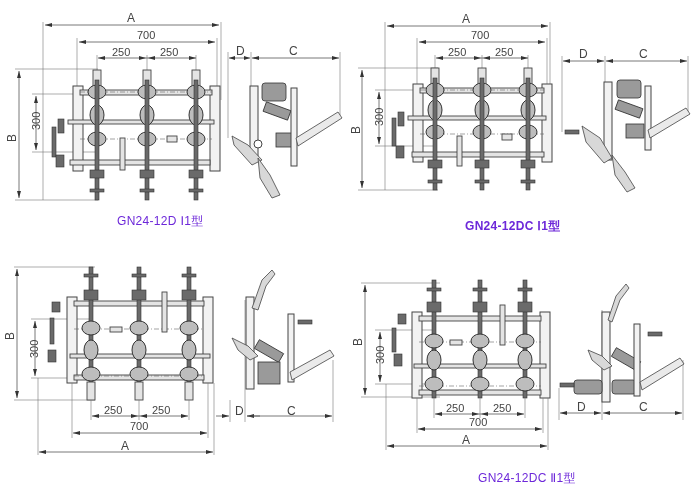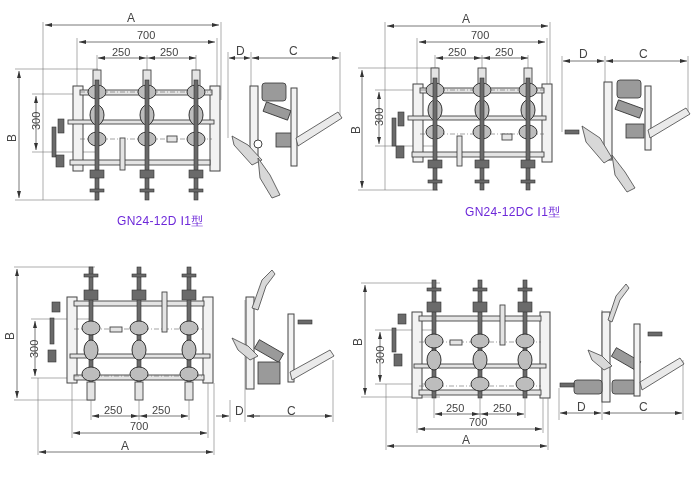--- a/index.html
+++ b/index.html
@@ -222,21 +222,21 @@
       <rect class="ins" x="267" y="80" width="24" height="18" rx="3"></rect>
       <rect class="ins" x="266" y="104" width="26" height="10" transform="rotate(20 279 109)"></rect>
       <rect class="ins" x="276" y="124" width="18" height="14"></rect>
       <rect class="frame" x="295" y="86" width="6" height="64"></rect>
       <rect class="dark" x="215" y="130" width="14" height="4"></rect>
       <path d="M232,126 L250,138 L262,158 L254,163 L236,142 Z" fill="#d8d8d8" stroke="#444" stroke-width="0.8"></path>
       <path d="M262,155 L275,172 L285,188 L277,192 L265,175 Z" fill="#d8d8d8" stroke="#444" stroke-width="0.8"></path>
       <path d="M298,130 L336,108 L340,114 L300,138 Z" fill="#eaeaea" stroke="#444" stroke-width="0.8"></path>
     </g>
   </svg>
-  <div class="caption" style="left:115px;top:204px;">GN24-12DC Ⅰ1型</div>
+  <div class="caption" style="left:115px;top:218px;font-weight:bold;">GN24-12DC Ⅰ1型</div>
 </div>
 
 <div class="panel" style="left:0;top:250px;width:350px;height:241px;">
   <svg width="350" height="241">
 
     <line class="ext" x1="14" y1="17" x2="95" y2="17"></line>
     <line class="ext" x1="14" y1="150" x2="95" y2="150"></line>
     <line class="dim" x1="17" y1="19" x2="17" y2="148"></line>
     <polygon points="17,19 15,26 19,26" fill="#333"></polygon>
       <polygon points="17,148 15,141 19,141" fill="#333"></polygon>
@@ -428,13 +428,14 @@
       <path d="M238,100 L252,106 L262,116 L254,120 L242,110 Z" fill="#d8d8d8" stroke="#444" stroke-width="0.8"></path>
       <rect class="ins" x="262" y="104" width="28" height="10" transform="rotate(30 276 109)"></rect>
       <rect class="ins" x="224" y="130" width="28" height="14" rx="3"></rect>
       <rect class="ins" x="262" y="130" width="24" height="14" rx="3"></rect>
       <rect class="dark" x="210" y="133" width="14" height="4"></rect>
       <rect class="frame" x="284" y="74" width="6" height="72"></rect>
       <rect class="dark" x="298" y="82" width="14" height="4"></rect>
       <path d="M290,132 L330,108 L334,114 L292,140 Z" fill="#eaeaea" stroke="#444" stroke-width="0.8"></path>
     </g>
   </svg>
+  <div class="caption" style="left:128px;top:220px;">GN24-12DC Ⅱ1型</div>
 </div>
 
 </body></html>

